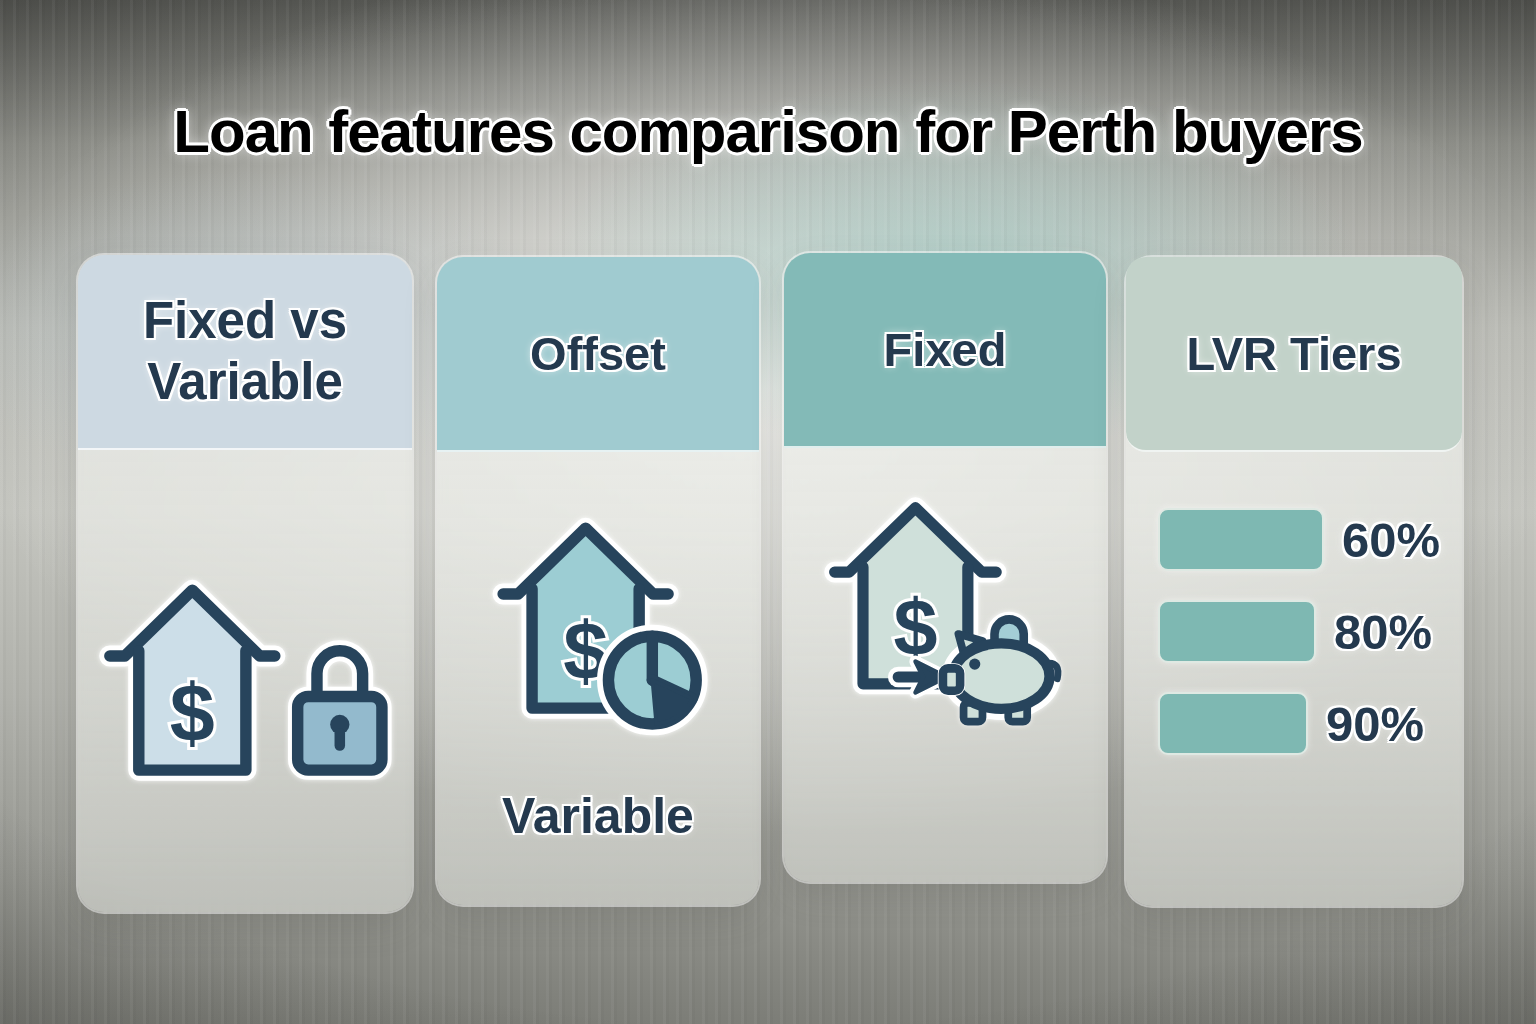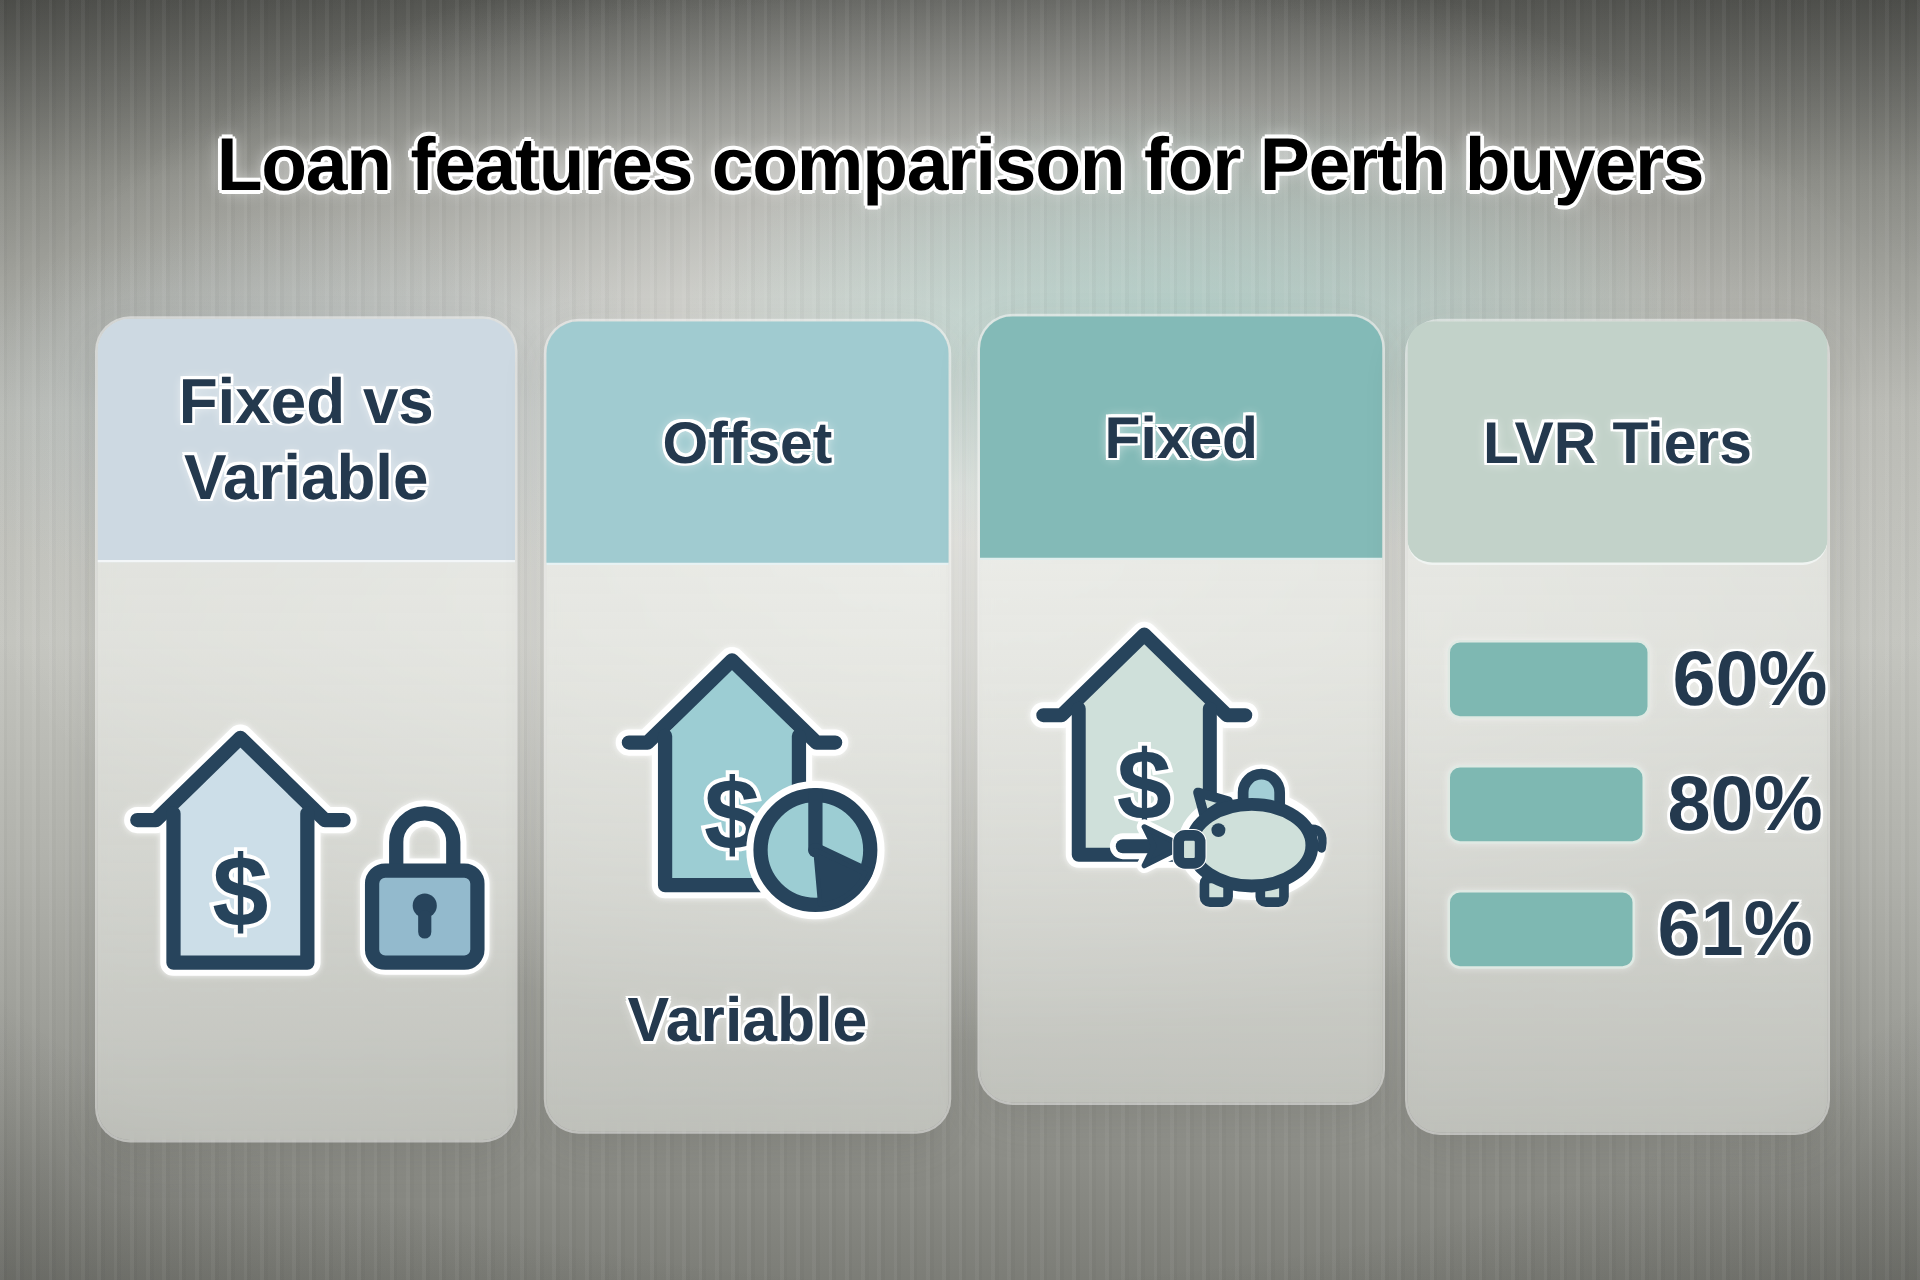--- a/index.html
+++ b/index.html
@@ -66,21 +66,21 @@
   svg.icon{filter:drop-shadow(0 0 2.5px rgba(255,255,255,.85));}
   .w{fill:none;stroke:#fff;stroke-width:24;stroke-linecap:round;stroke-linejoin:round;}
   .s{fill:none;stroke:#27445c;stroke-width:13;stroke-linecap:round;stroke-linejoin:round;}
 
   .tiers{display:flex;flex-direction:column;gap:29px;margin-top:56px;width:100%;box-sizing:border-box;padding-left:32px;}
   .tier-row{display:flex;align-items:center;gap:18px;}
   .tier-bar{height:63px;border-radius:10px;background:#7eb8b2;border:2px solid #dfe9e3;box-sizing:border-box;box-shadow:0 0 6px rgba(255,255,255,.45);}
   .tier-row:nth-child(1) .tier-bar{width:166px;}
   .tier-row:nth-child(2) .tier-bar{width:158px;}
   .tier-row:nth-child(3) .tier-bar{width:150px;}
-  .tier-label{font-size:62px;}
+  .tier-label{font-size:49px;}
 </style>
 </head>
 <body>
 
 <div class="stage">
 
   <h1 class="title">Loan features comparison for Perth buyers</h1>
 
   <section class="card c1">
     <header class="card-header halo">
@@ -180,19 +180,19 @@
         <div class="tier-row">
           <div class="tier-bar"></div>
           <div class="tier-label halo">60%</div>
         </div>
         <div class="tier-row">
           <div class="tier-bar"></div>
           <div class="tier-label halo">80%</div>
         </div>
         <div class="tier-row">
           <div class="tier-bar"></div>
-          <div class="tier-label halo">61%</div>
+          <div class="tier-label halo">90%</div>
         </div>
       </div>
     </div>
   </section>
 
 </div>
 
 </body></html>

